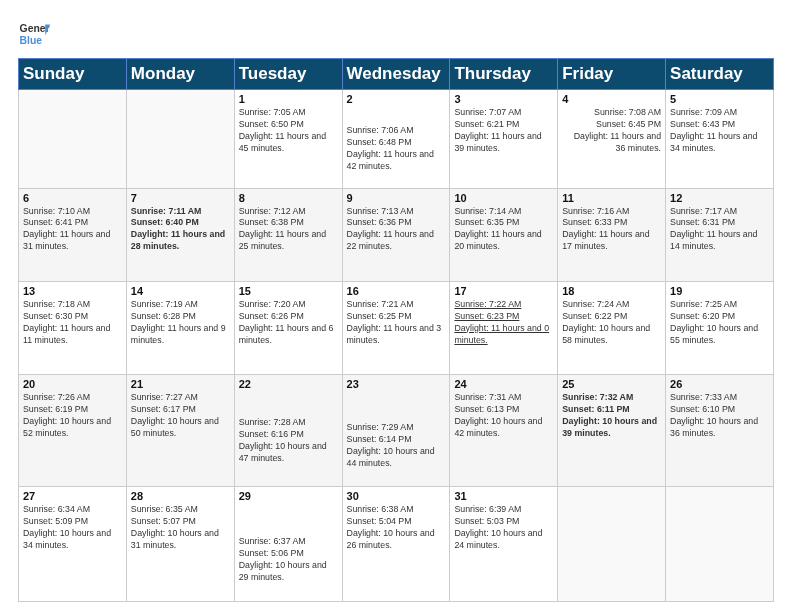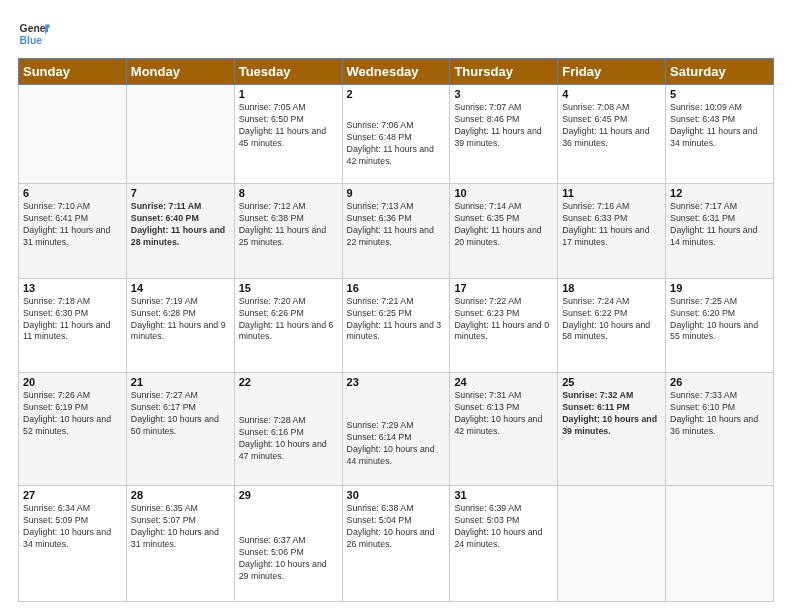--- a/index.html
+++ b/index.html
@@ -47,23 +47,23 @@
       margin-top: 2px;
     }
     .calendar {
       flex: 1;
       border: 1px solid #ccc;
       border-collapse: collapse;
       width: 100%;
       table-layout: fixed;
     }
     .calendar th {
-      background: #a16207;
+      background: #0c4a6e;
       color: #fff;
-      font-size: 13px;
+      font-size: 17px;
       font-weight: bold;
       padding: 5px 4px;
       text-align: left;
       border: 1px solid #5580cc;
     }
     .calendar td {
       border: 1px solid #ccc;
       vertical-align: top;
       padding: 3px 4px;
       font-size: 9px;
@@ -138,32 +138,32 @@
           </td>
           <td>
             <span class="day-num">2</span>
             <div class="cell-text" style="white-space: pre-line; margin-top: 20px;">Sunrise: 7:06 AM
 Sunset: 6:48 PM
 Daylight: 11 hours and 42 minutes.</div>
           </td>
           <td>
             <span class="day-num">3</span>
             <div class="cell-text" style="white-space: pre-line;">Sunrise: 7:07 AM
-Sunset: 8:46 PM
+Sunset: 6:21 PM
 Daylight: 11 hours and 39 minutes.</div>
           </td>
           <td>
             <span class="day-num">4</span>
-            <div class="cell-text" style="white-space: pre-line;">Sunrise: 7:08 AM
+            <div class="cell-text" style="white-space: pre-line; text-align: right;">Sunrise: 7:08 AM
 Sunset: 6:45 PM
 Daylight: 11 hours and 36 minutes.</div>
           </td>
           <td>
             <span class="day-num">5</span>
-            <div class="cell-text" style="white-space: pre-line;">Sunrise: 10:09 AM
+            <div class="cell-text" style="white-space: pre-line;">Sunrise: 7:09 AM
 Sunset: 6:43 PM
 Daylight: 11 hours and 34 minutes.</div>
           </td>
         </tr>
         <tr>
           <td>
             <span class="day-num">6</span>
             <div class="cell-text" style="white-space: pre-line;">Sunrise: 7:10 AM
 Sunset: 6:41 PM
 Daylight: 11 hours and 31 minutes.</div>
@@ -225,21 +225,21 @@
 Daylight: 11 hours and 6 minutes.</div>
           </td>
           <td>
             <span class="day-num">16</span>
             <div class="cell-text" style="white-space: pre-line;">Sunrise: 7:21 AM
 Sunset: 6:25 PM
 Daylight: 11 hours and 3 minutes.</div>
           </td>
           <td>
             <span class="day-num">17</span>
-            <div class="cell-text" style="white-space: pre-line;">Sunrise: 7:22 AM
+            <div class="cell-text" style="white-space: pre-line; text-decoration: underline;">Sunrise: 7:22 AM
 Sunset: 6:23 PM
 Daylight: 11 hours and 0 minutes.</div>
           </td>
           <td>
             <span class="day-num">18</span>
             <div class="cell-text" style="white-space: pre-line;">Sunrise: 7:24 AM
 Sunset: 6:22 PM
 Daylight: 10 hours and 58 minutes.</div>
           </td>
           <td>

